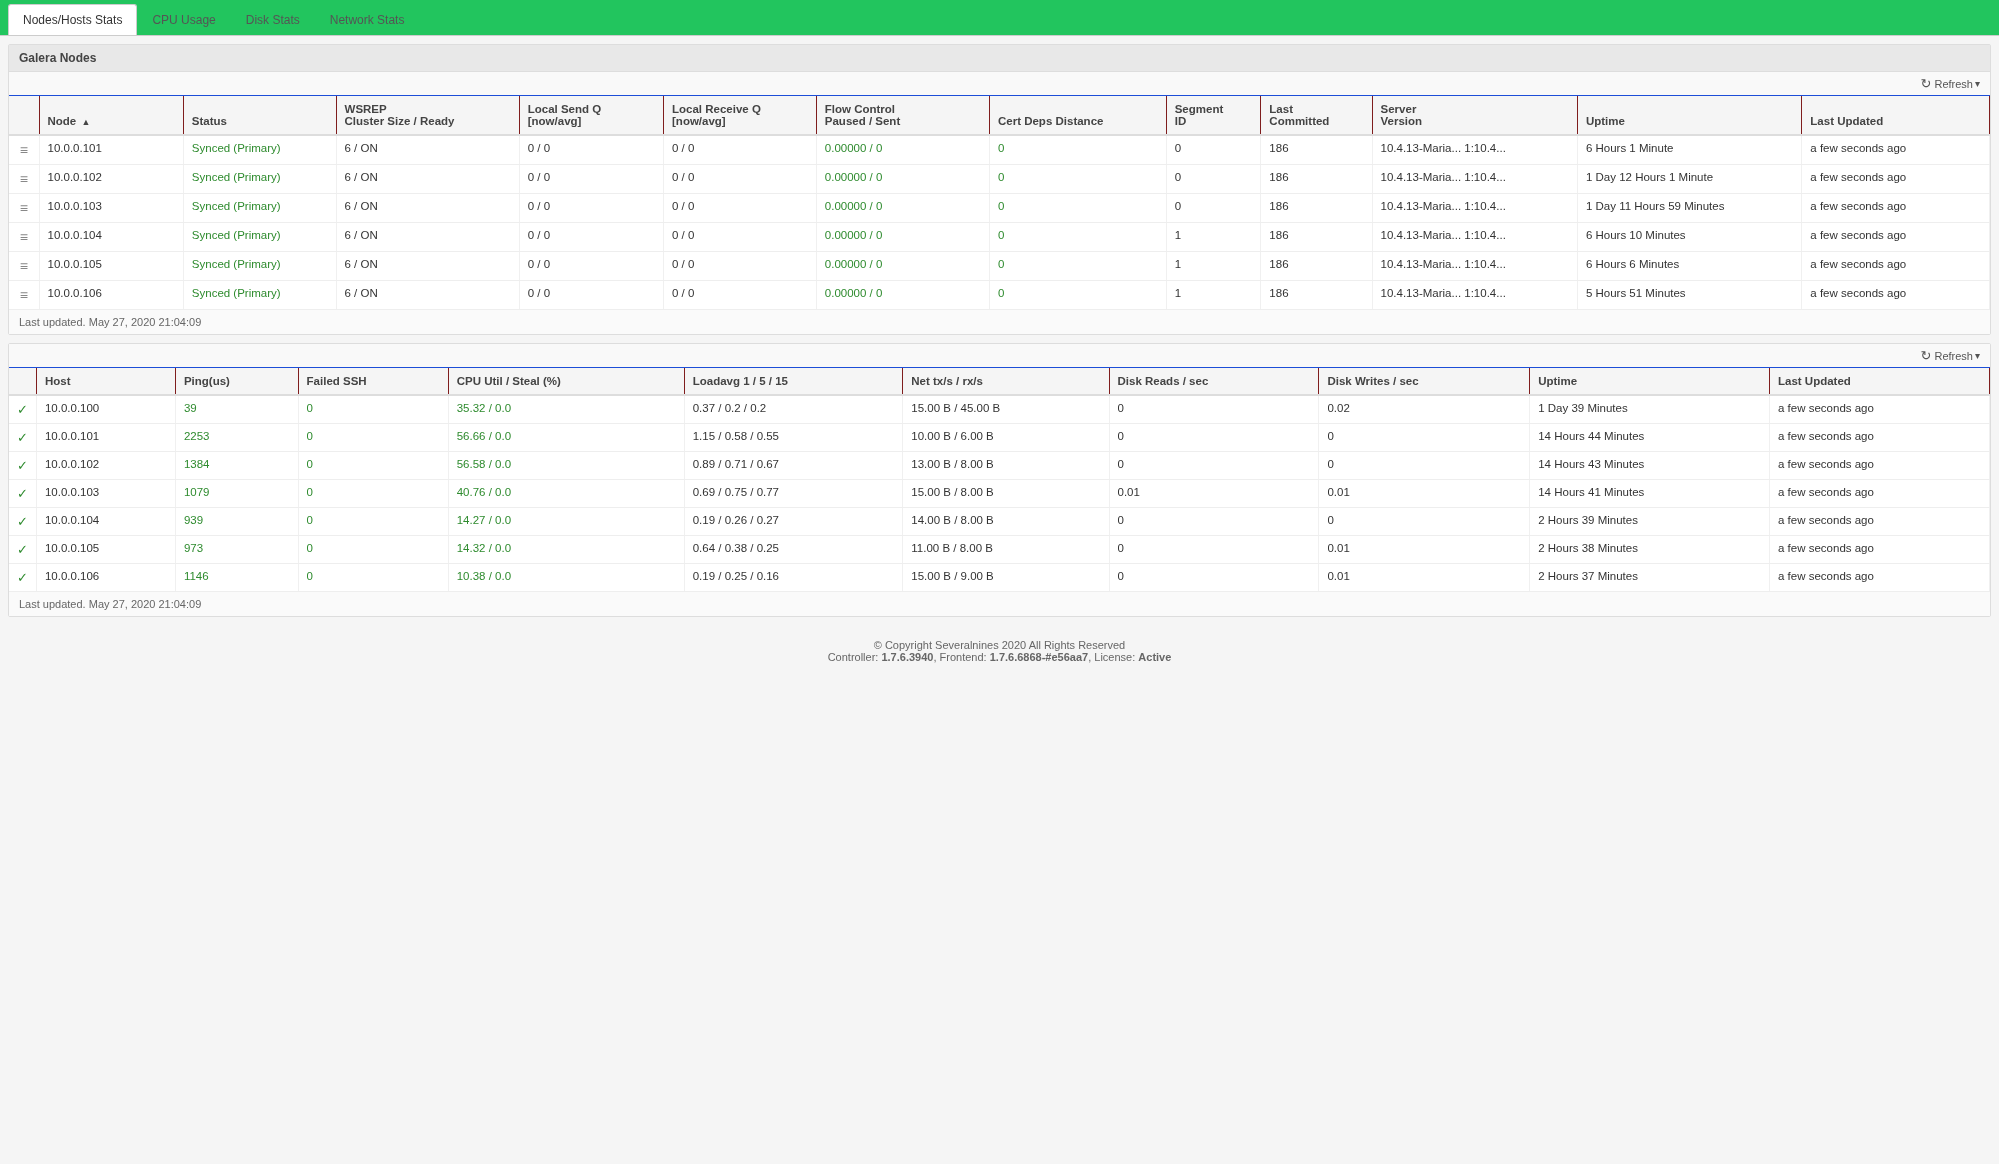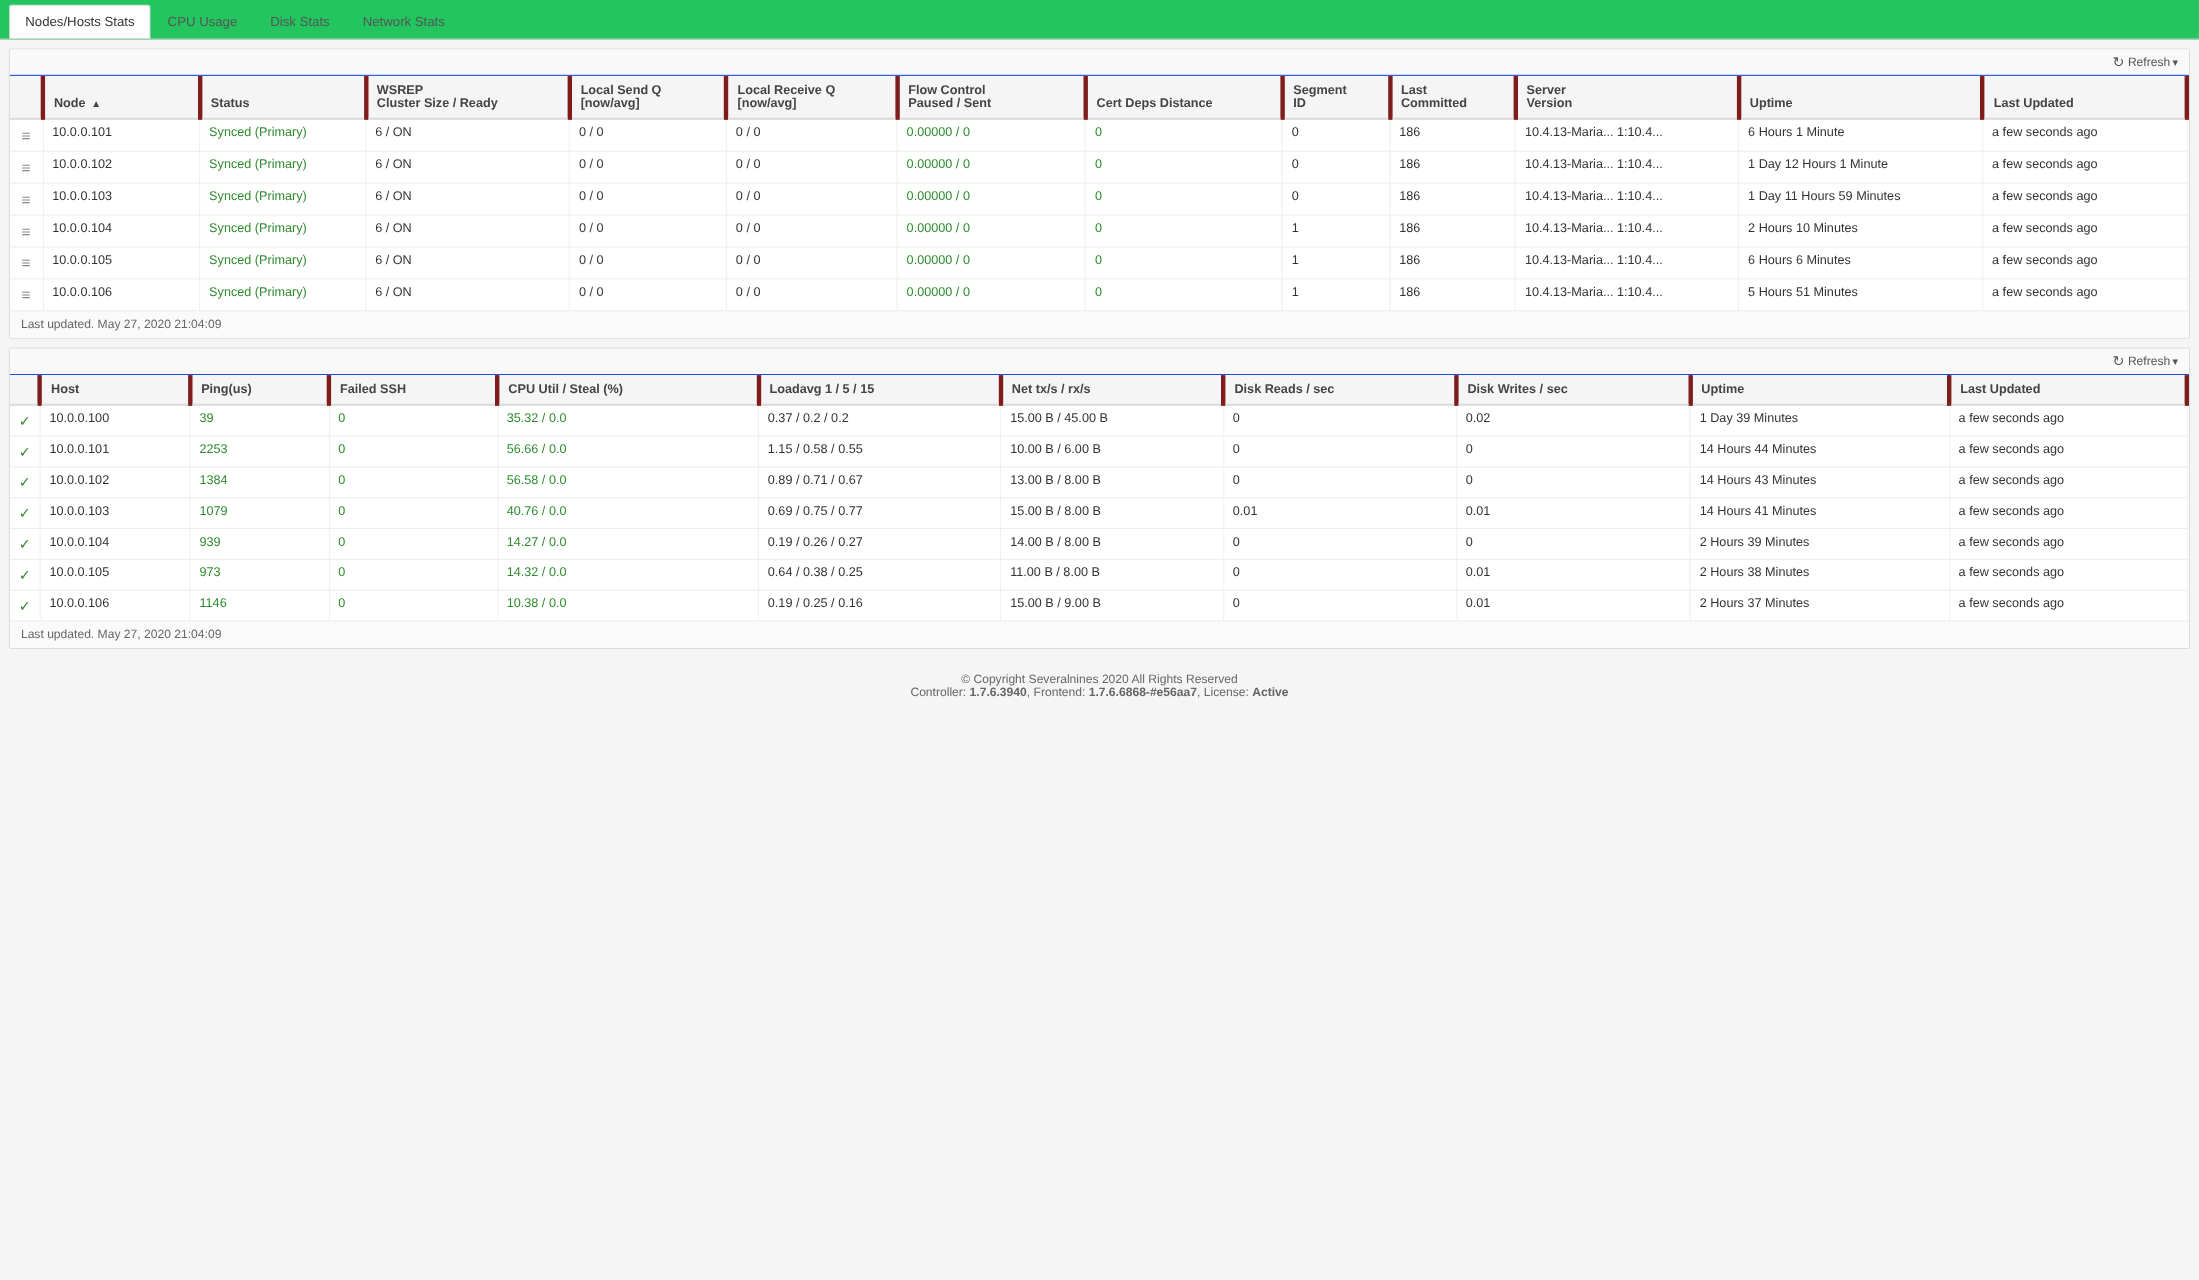--- a/index.html
+++ b/index.html
@@ -11,21 +11,21 @@
 
     .section { background: #fff; border: 1px solid #ddd; margin: 8px; border-radius: 2px; }
     .section-header { background: #e8e8e8; padding: 6px 10px; font-weight: 600; font-size: 12px; color: #444; border-bottom: 1px solid #ddd; }
 
     .refresh-bar { display: flex; justify-content: flex-end; padding: 4px 8px; background: #f9f9f9; border-bottom: 1px solid #1d4ed8; }
     .refresh-btn { background: none; border: none; cursor: pointer; font-size: 11px; color: #555; display: flex; align-items: center; gap: 3px; }
     .refresh-btn::before { content: '↻'; font-size: 13px; }
     .refresh-dropdown { background: none; border: none; cursor: pointer; font-size: 10px; color: #555; padding: 0 2px; }
 
     table { width: 100%; border-collapse: collapse; font-size: 11.5px; }
-    th { background: #f5f5f5; border-bottom: 2px solid #ddd; border-right: 4px solid #7f1d1d; padding: 7px 8px; text-align: left; font-weight: 600; color: #444; white-space: nowrap; vertical-align: bottom; margin-left: 18px; }
+    th { background: #f5f5f5; border-bottom: 2px solid #ddd; border-right: 1px solid #7f1d1d; padding: 7px 8px; text-align: left; font-weight: 600; color: #444; white-space: nowrap; vertical-align: bottom; margin-left: 18px; }
     td { border-bottom: 1px solid #eee; border-right: 1px solid #f0f0f0; padding: 6px 8px; vertical-align: top; color: #333; }
     tr:last-child td { border-bottom: none; }
 
     .green { color: #2e8b2e; }
     .sort-arrow { font-size: 9px; margin-left: 2px; }
 
     .node-menu { color: #888; font-size: 14px; cursor: pointer; }
     .check-icon { color: #2e8b2e; font-size: 13px; }
 
     .last-updated { padding: 6px 10px; font-size: 11px; color: #666; background: #fafafa; border-top: 1px solid #eee; }
@@ -50,20 +50,21 @@
 <div>
   <div class="tabs" id="tabs-container">
       <div class="tab active">Nodes/Hosts Stats</div>
       <div class="tab">CPU Usage</div>
       <div class="tab">Disk Stats</div>
       <div class="tab">Network Stats</div>
     </div>
 </div>
 
 <div class="section">
+  <div class="section-header">Galera Nodes</div>
   <div class="refresh-bar">
     <button class="refresh-btn">
       <span>Refresh</span>
     </button>
     <button class="refresh-dropdown">▾</button>
   </div>
   <div style="overflow-x:auto;">
     <table>
       <thead>
         <tr>
@@ -133,21 +134,21 @@
       <td>10.0.0.104</td>
       <td class="green">Synced (Primary)</td>
       <td>6 / ON</td>
       <td>0 / 0</td>
       <td>0 / 0</td>
       <td class="green">0.00000 / 0</td>
       <td class="green">0</td>
       <td>1</td>
       <td>186</td>
       <td>10.4.13-Maria... 1:10.4...</td>
-      <td>2 Hours 10 Minutes</td>
+      <td>6 Hours 10 Minutes</td>
       <td>a few seconds ago</td>
     </tr>
           <tr>
       <td style="text-align:center;"><span class="node-menu">≡</span></td>
       <td>10.0.0.105</td>
       <td class="green">Synced (Primary)</td>
       <td>6 / ON</td>
       <td>0 / 0</td>
       <td>0 / 0</td>
       <td class="green">0.00000 / 0</td>

